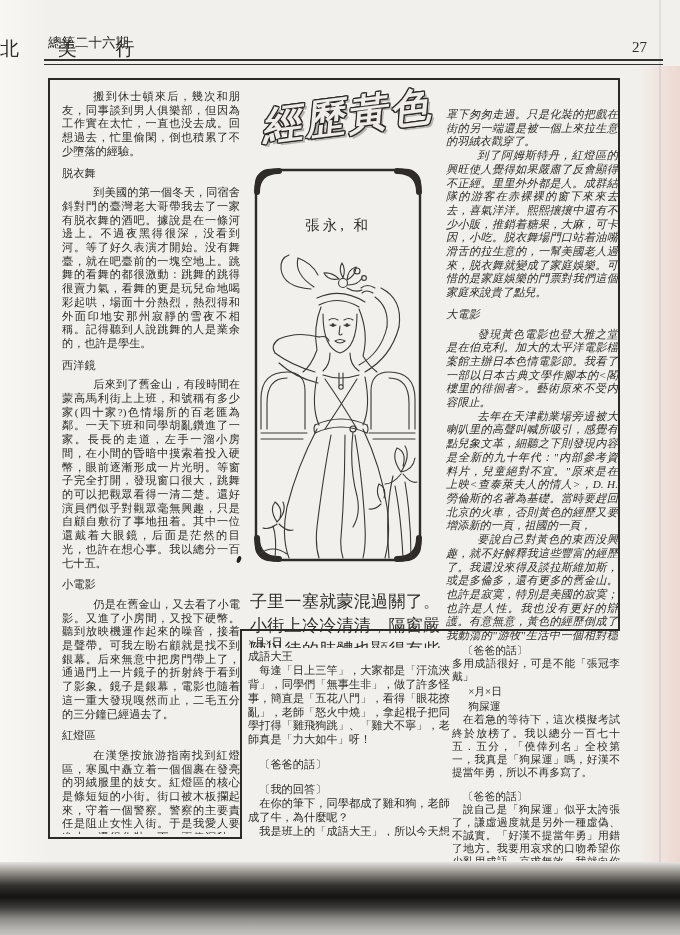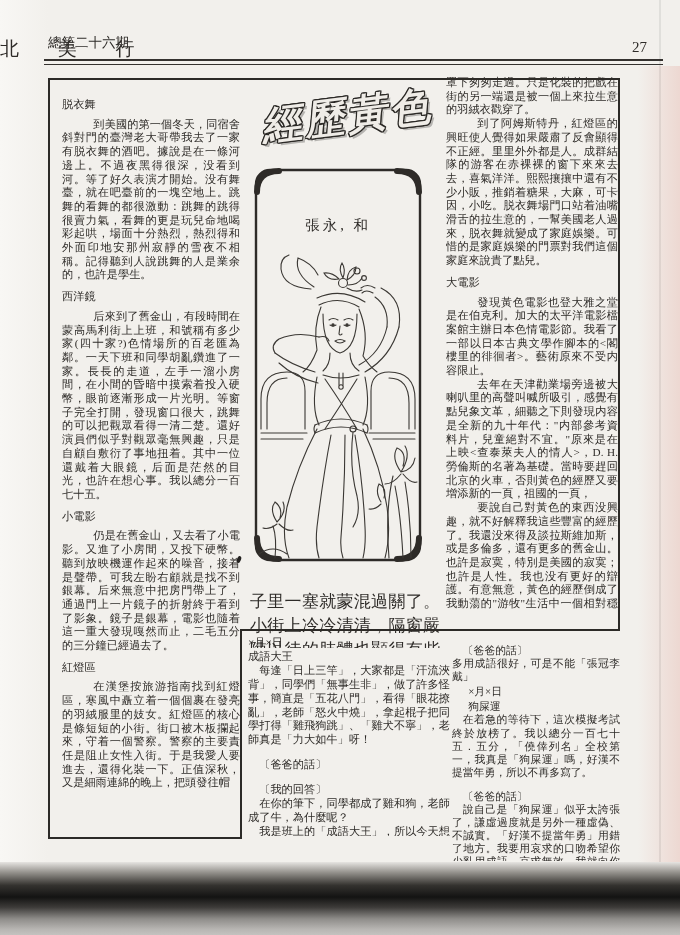--- a/index.html
+++ b/index.html
@@ -26,21 +26,21 @@
   .col .p{text-indent:2.8em;}
   .col .p0{text-indent:0;}
   .col .p1{text-indent:1em;}
   .col .lbl{text-indent:1em;margin-top:11px;}
   .col .h{margin:8px 0 6px 0;text-indent:0;}
   .col .h2{text-indent:0;}
   .col .h2i{text-indent:1.5em;margin-top:2px;}
   .col .note{text-indent:7.5em;margin-top:1px;}
   #colL{left:62px;top:90px;width:178px;height:744px;}
   #colM1{left:250px;top:590px;width:190px;height:58px;line-height:24px;font-size:17px;}
-  #colR1{left:446px;top:76px;width:172px;height:533px;}
+  #colR1{left:446px;top:108px;width:172px;height:533px;font-style:italic;}
   #colM2{left:248px;top:636px;width:202px;height:200px;line-height:13.9px;}
   #colR2{left:452px;top:633px;width:168px;height:228px;font-size:10.8px;line-height:13.1px;}
   
   .title-art{position:absolute;left:256px;top:88px;width:188px;text-align:center;
      font-family:"Liberation Sans","DejaVu Sans",sans-serif;font-weight:700;font-size:40px;
      letter-spacing:3px;color:#efece7;transform:rotate(-7deg) skewX(-12deg);
      text-shadow:1.3px 0 0 #2c2a27,-1.3px 0 0 #2c2a27,0 1.3px 0 #2c2a27,0 -1.3px 0 #2c2a27,
         1px 1px 0 #2c2a27,-1px -1px 0 #2c2a27,1px -1px 0 #2c2a27,-1px 1px 0 #2c2a27,
         3px 3px 0 rgba(44,42,39,0.3);}
   .illu{position:absolute;left:252px;top:166px;width:172px;height:398px;}
@@ -64,20 +64,21 @@
   <div class="bx" style="left:48px;top:78px;width:572px;height:1.8px;"></div>
   <div class="bx" style="left:48px;top:78px;width:2px;height:761px;"></div>
   <div class="bx" style="left:618px;top:78px;width:1.8px;height:553px;"></div>
   <div class="bx" style="left:240px;top:629px;width:379.8px;height:1.8px;"></div>
   <div class="bx" style="left:240px;top:629px;width:1.8px;height:210px;"></div>
   <div class="bx" style="left:48px;top:837px;width:193.8px;height:1.8px;"></div>
 
   <div class="title-art">經歷黃色</div>
 
   <div id="colL" class="col">
+      <div class="blk p">搬到休士頓來后，幾次和朋友，同事談到男人俱樂部，但因為工作實在太忙，一直也没去成。回想過去，忙里偷閑，倒也積累了不少墮落的經驗。</div>
       <div class="blk h">脱衣舞</div>
       <div class="blk p">到美國的第一個冬天，同宿舍斜對門的臺灣老大哥帶我去了一家有脱衣舞的酒吧。據說是在一條河邊上。不過夜黑得很深，没看到河。等了好久表演才開始。没有舞臺，就在吧臺前的一塊空地上。跳舞的看舞的都很激動：跳舞的跳得很賣力氣，看舞的更是玩兒命地喝彩起哄，場面十分熱烈，熱烈得和外面印地安那州寂靜的雪夜不相稱。記得聽到人說跳舞的人是業余的，也許是學生。</div>
       <div class="blk h">西洋鏡</div>
       <div class="blk p">后來到了舊金山，有段時間在蒙高馬利街上上班，和號稱有多少家(四十家?)色情場所的百老匯為鄰。一天下班和同學胡亂鑽進了一家。長長的走道，左手一溜小房間，在小間的昏暗中摸索着投入硬幣，眼前逐漸形成一片光明。等窗子完全打開，發現窗口很大，跳舞的可以把觀眾看得一清二楚。還好演員們似乎對觀眾毫無興趣，只是自顧自敷衍了事地扭着。其中一位還戴着大眼鏡，后面是茫然的目光，也許在想心事。我以總分一百七十五。</div>
       <div class="blk h">小電影</div>
       <div class="blk p">仍是在舊金山，又去看了小電影。又進了小房間，又投下硬幣。聽到放映機運作起來的噪音，接着是聲帶。可我左盼右顧就是找不到銀幕。后來無意中把房門帶上了，通過門上一片鏡子的折射終于看到了影象。鏡子是銀幕，電影也隨着這一重大發現嘎然而止，二毛五分的三分鐘已經過去了。</div>
       <div class="blk h">紅燈區</div>
       <div class="blk p">在漢堡按旅游指南找到紅燈區，寒風中矗立着一個個裹在發亮的羽絨服里的妓女。紅燈區的核心是條短短的小街。街口被木板攔起來，守着一個警察。警察的主要責任是阻止女性入街。于是我愛人要進去，還得化裝一下。正值深秋，又是細雨連綿的晚上，把頭發往帽</div>
     </div>
   <div id="colM1" class="col">

